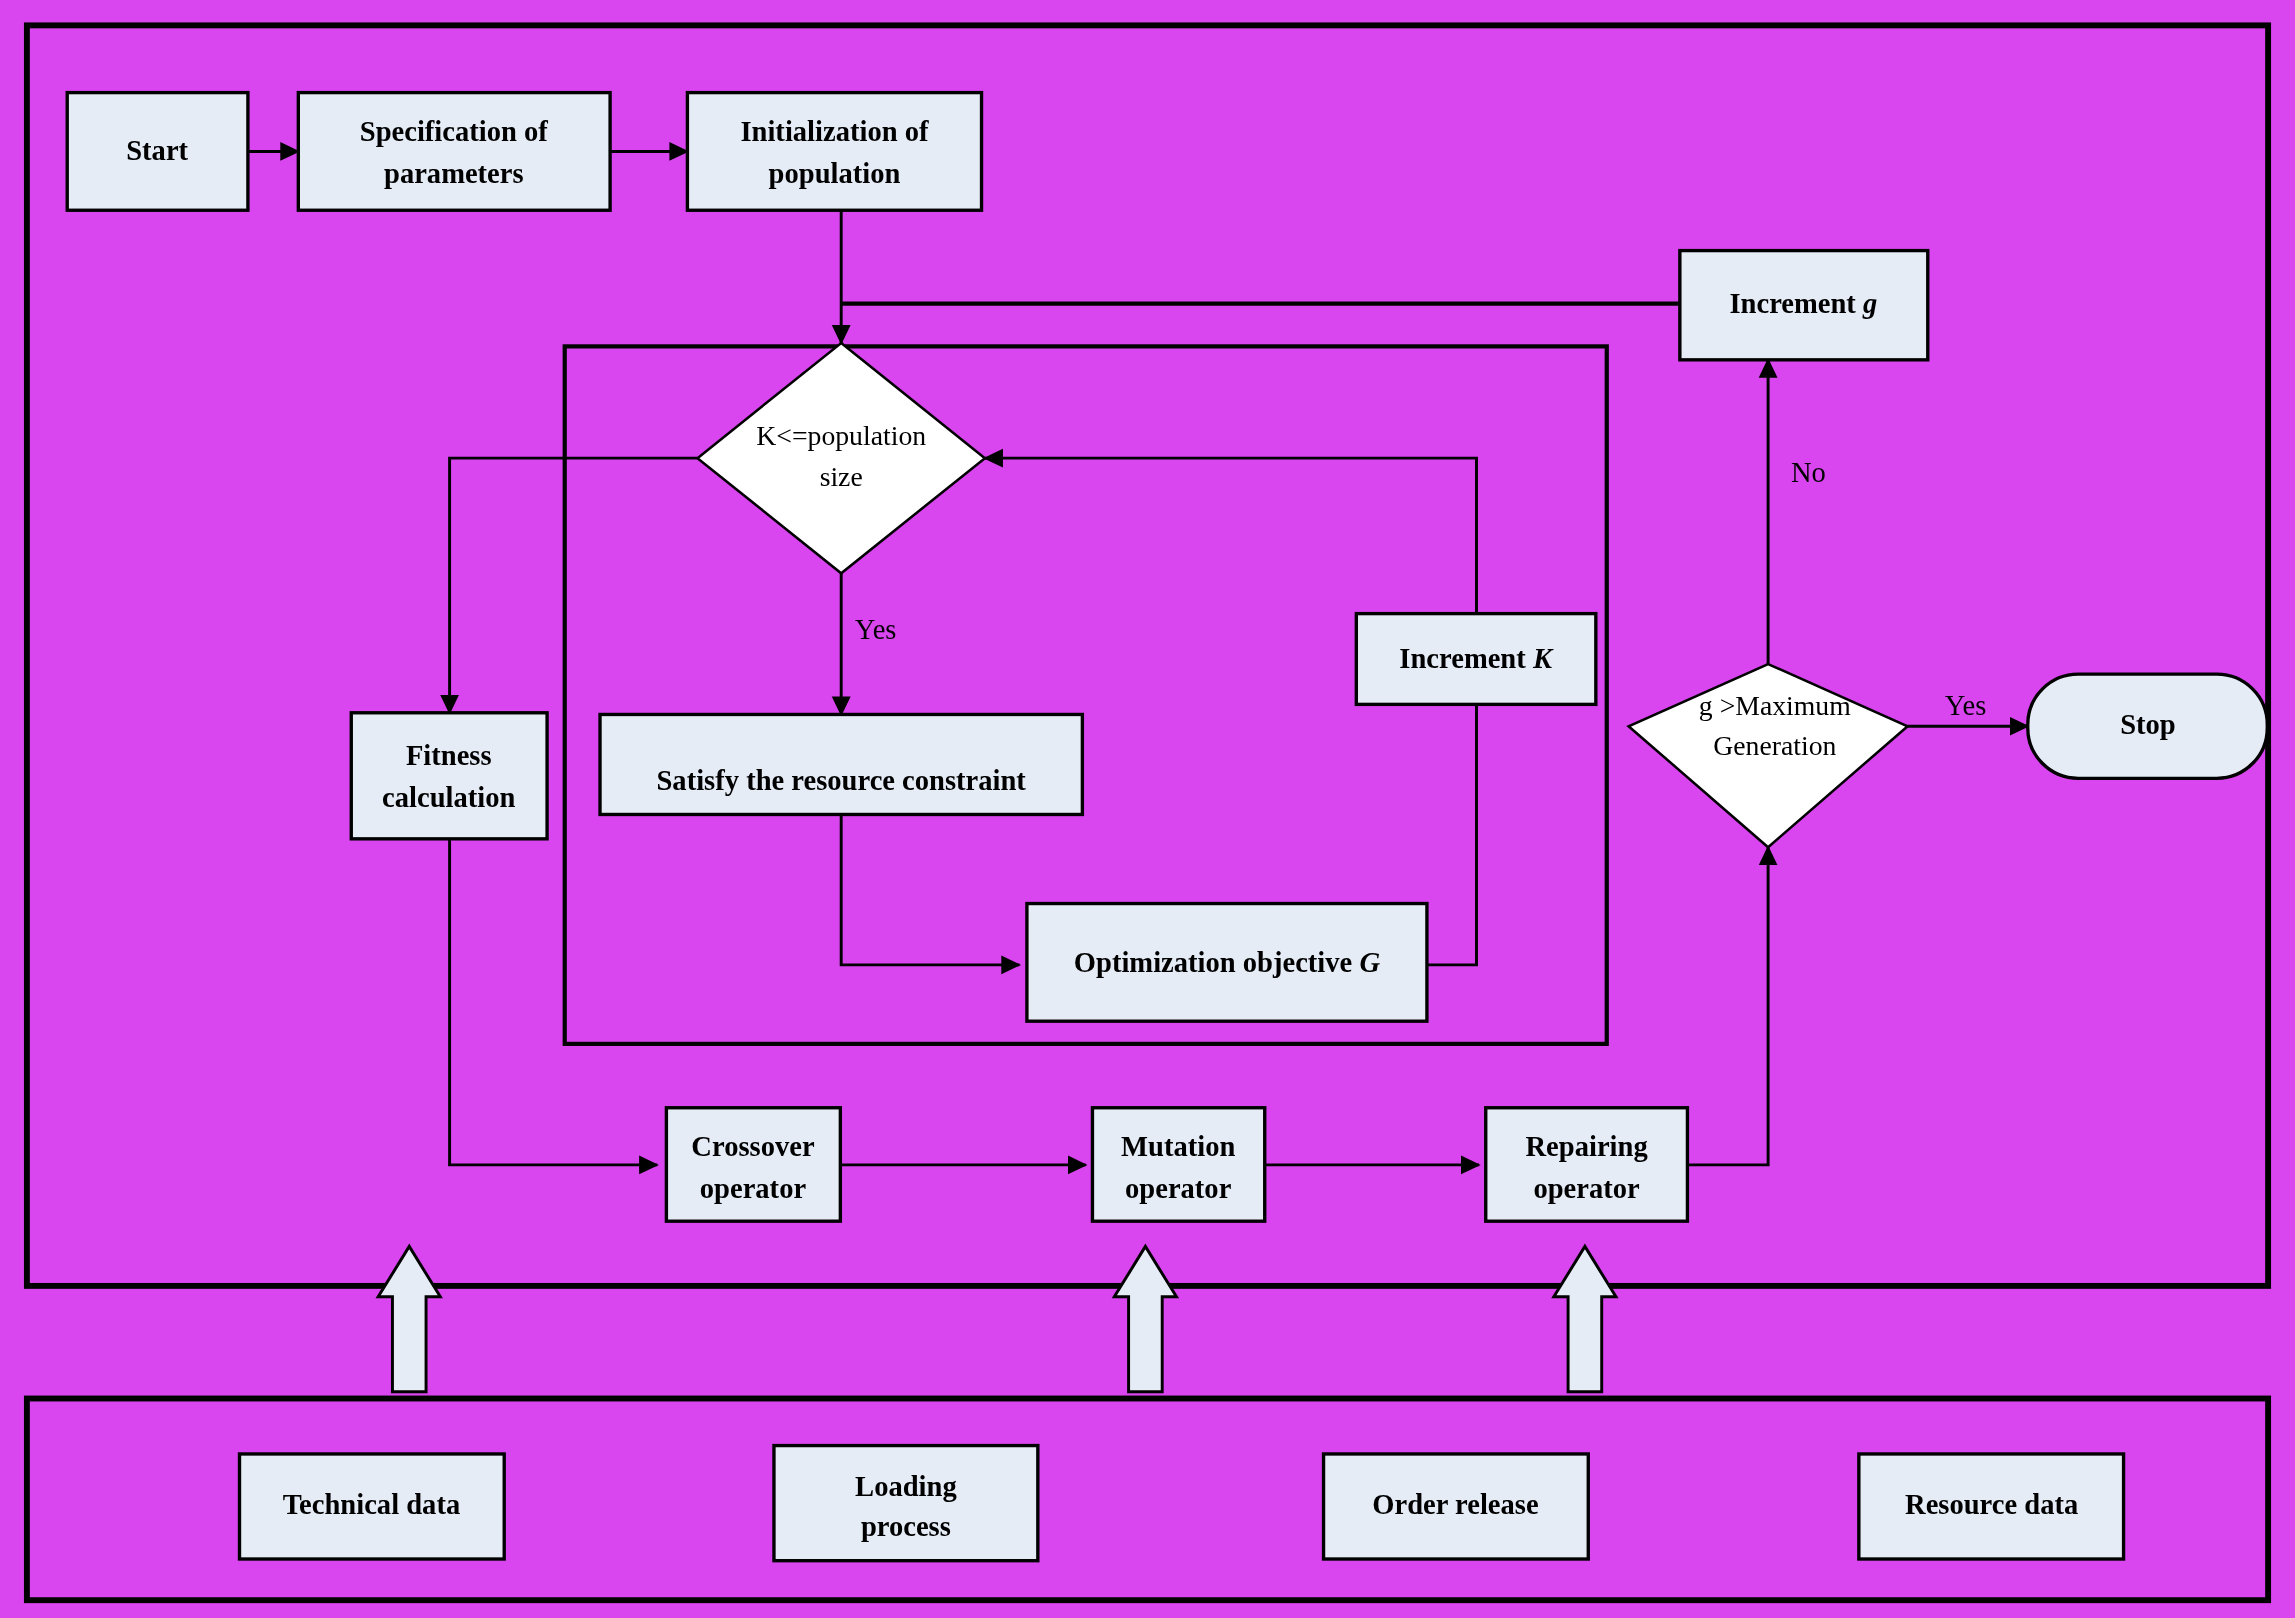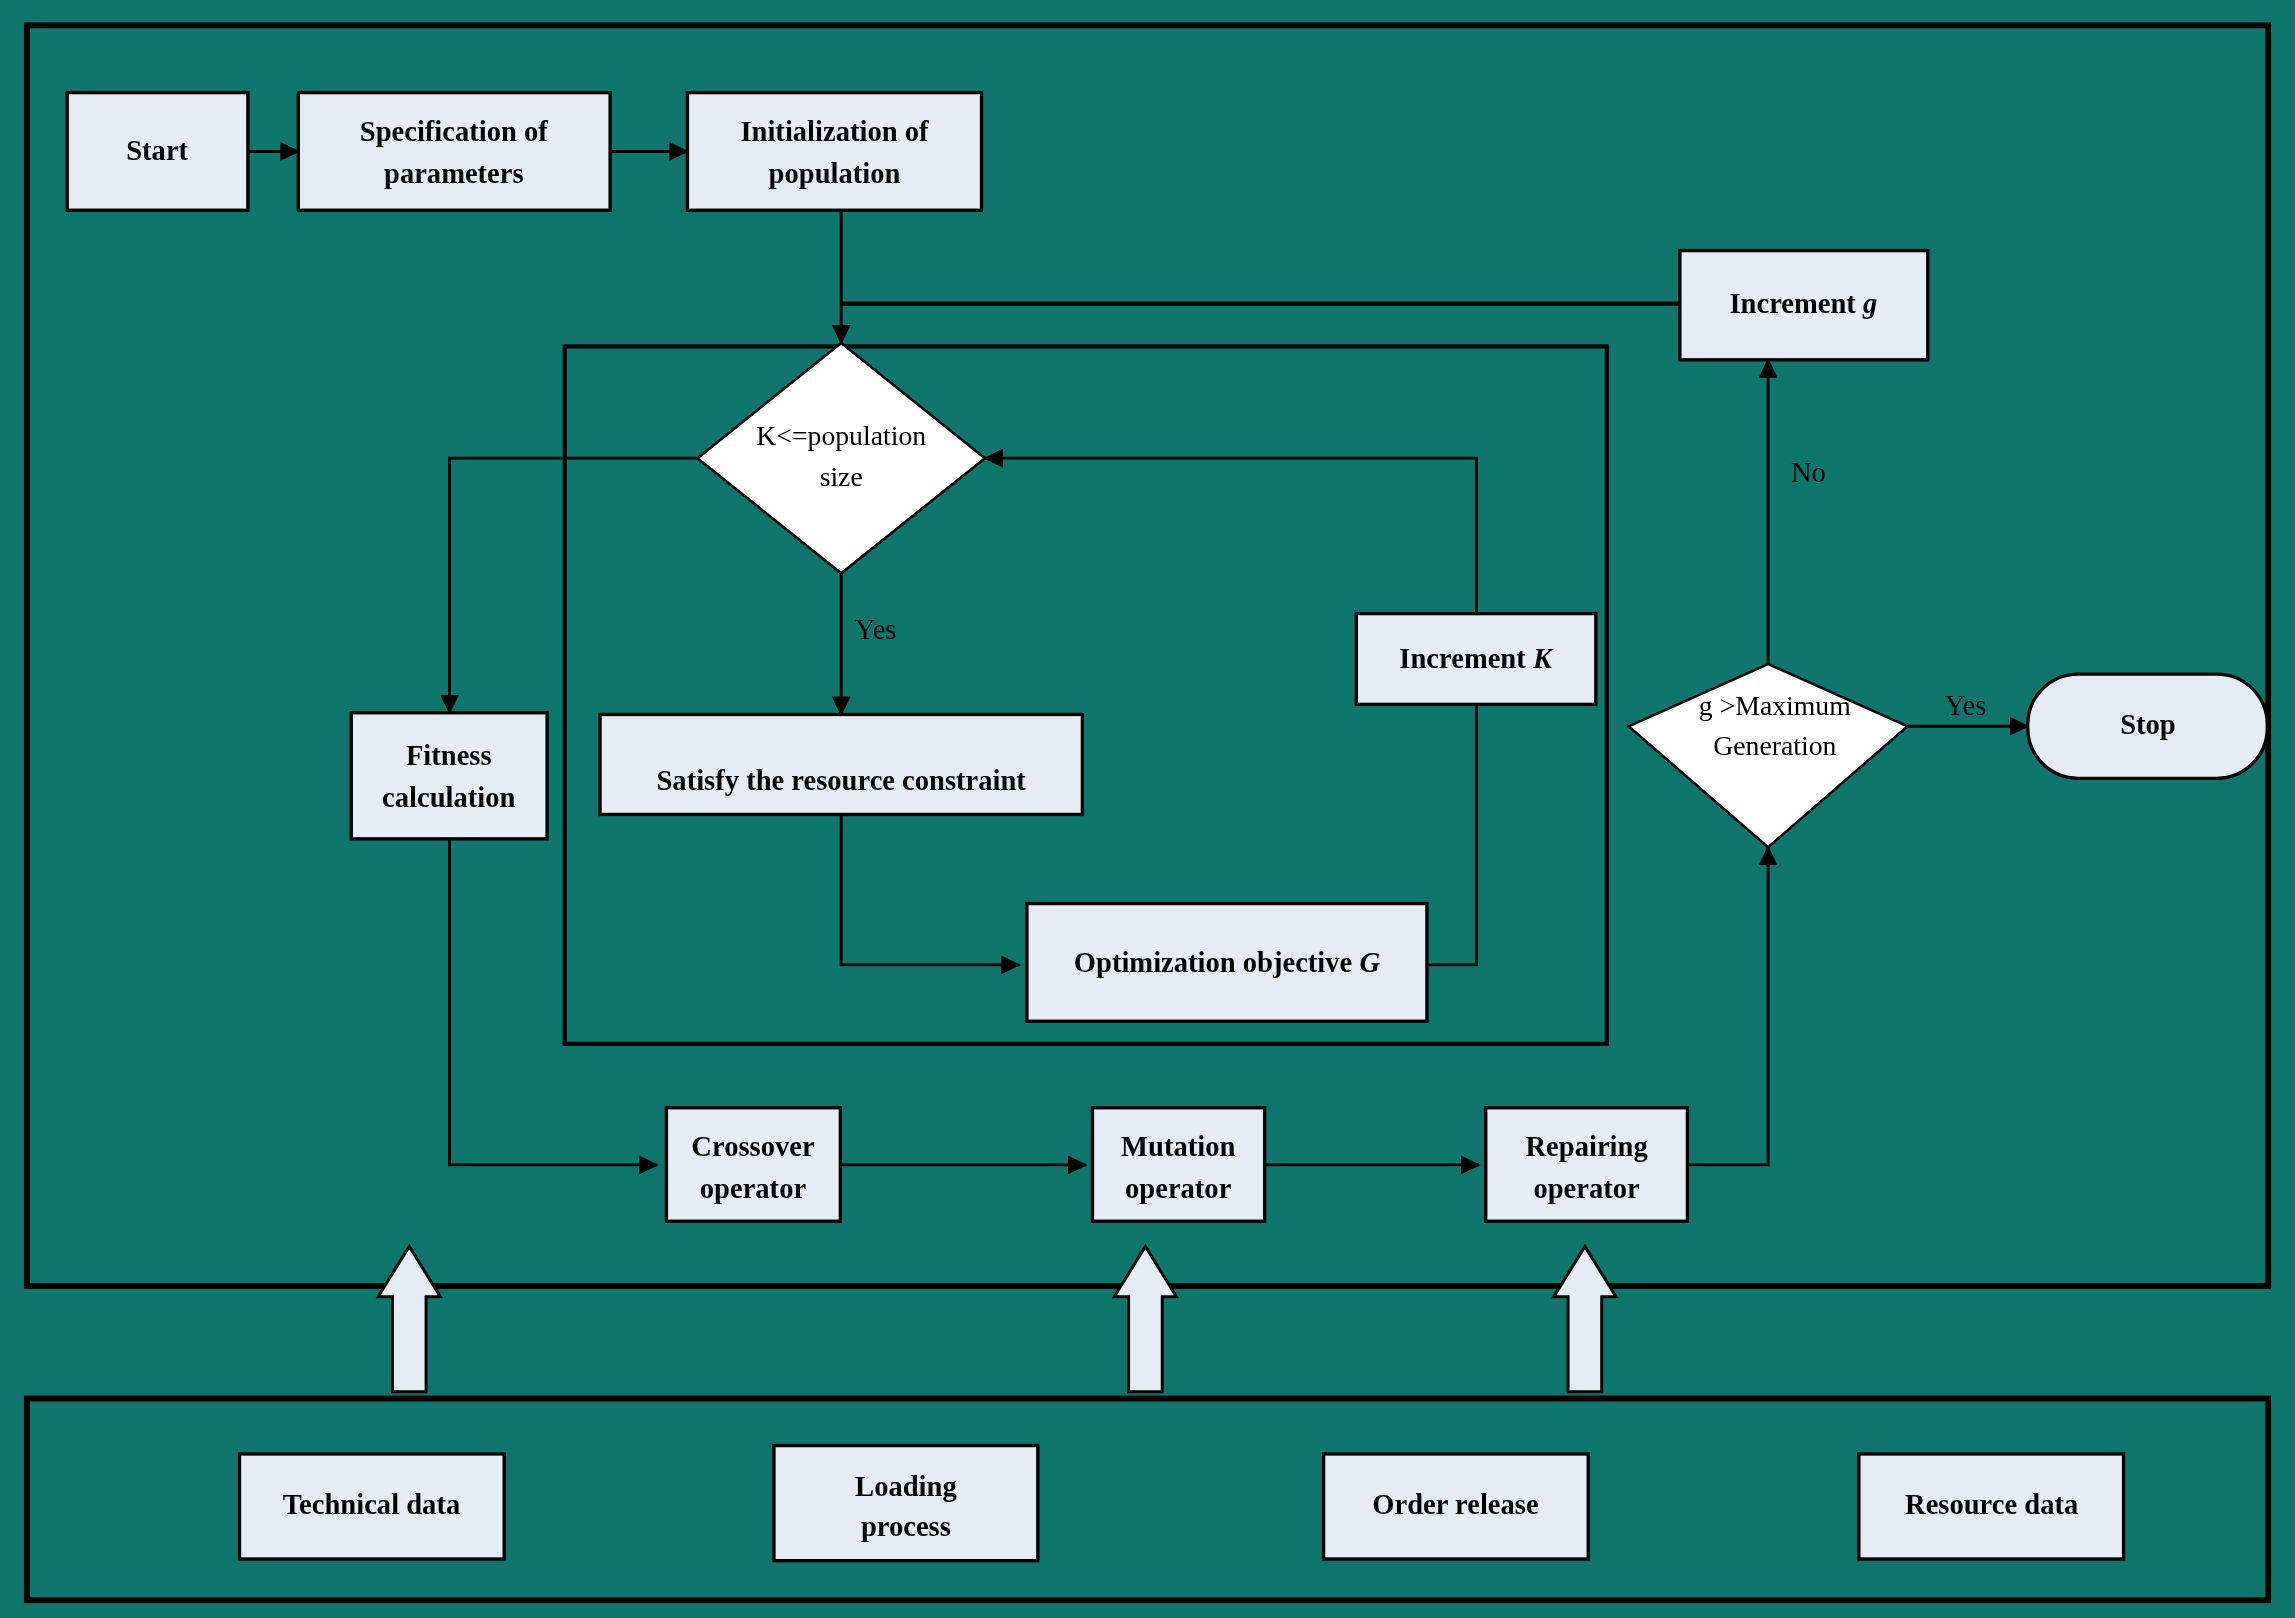--- a/index.html
+++ b/index.html
@@ -7,21 +7,21 @@
     padding: 0;
     background: #ffffff;
   }
   body {
     font-family: "Liberation Serif", "DejaVu Serif", serif;
   }
   #stage {
     position: relative;
     width: 2295px;
     height: 1618px;
-    background: #0f766e;
+    background: #d946ef;
     overflow: hidden;
   }
   svg.layer {
     position: absolute;
     top: 0; left: 0;
     width: 2295px;
     height: 1618px;
   }
   .node-label {
     font-family: "Liberation Serif", "DejaVu Serif", serif;

